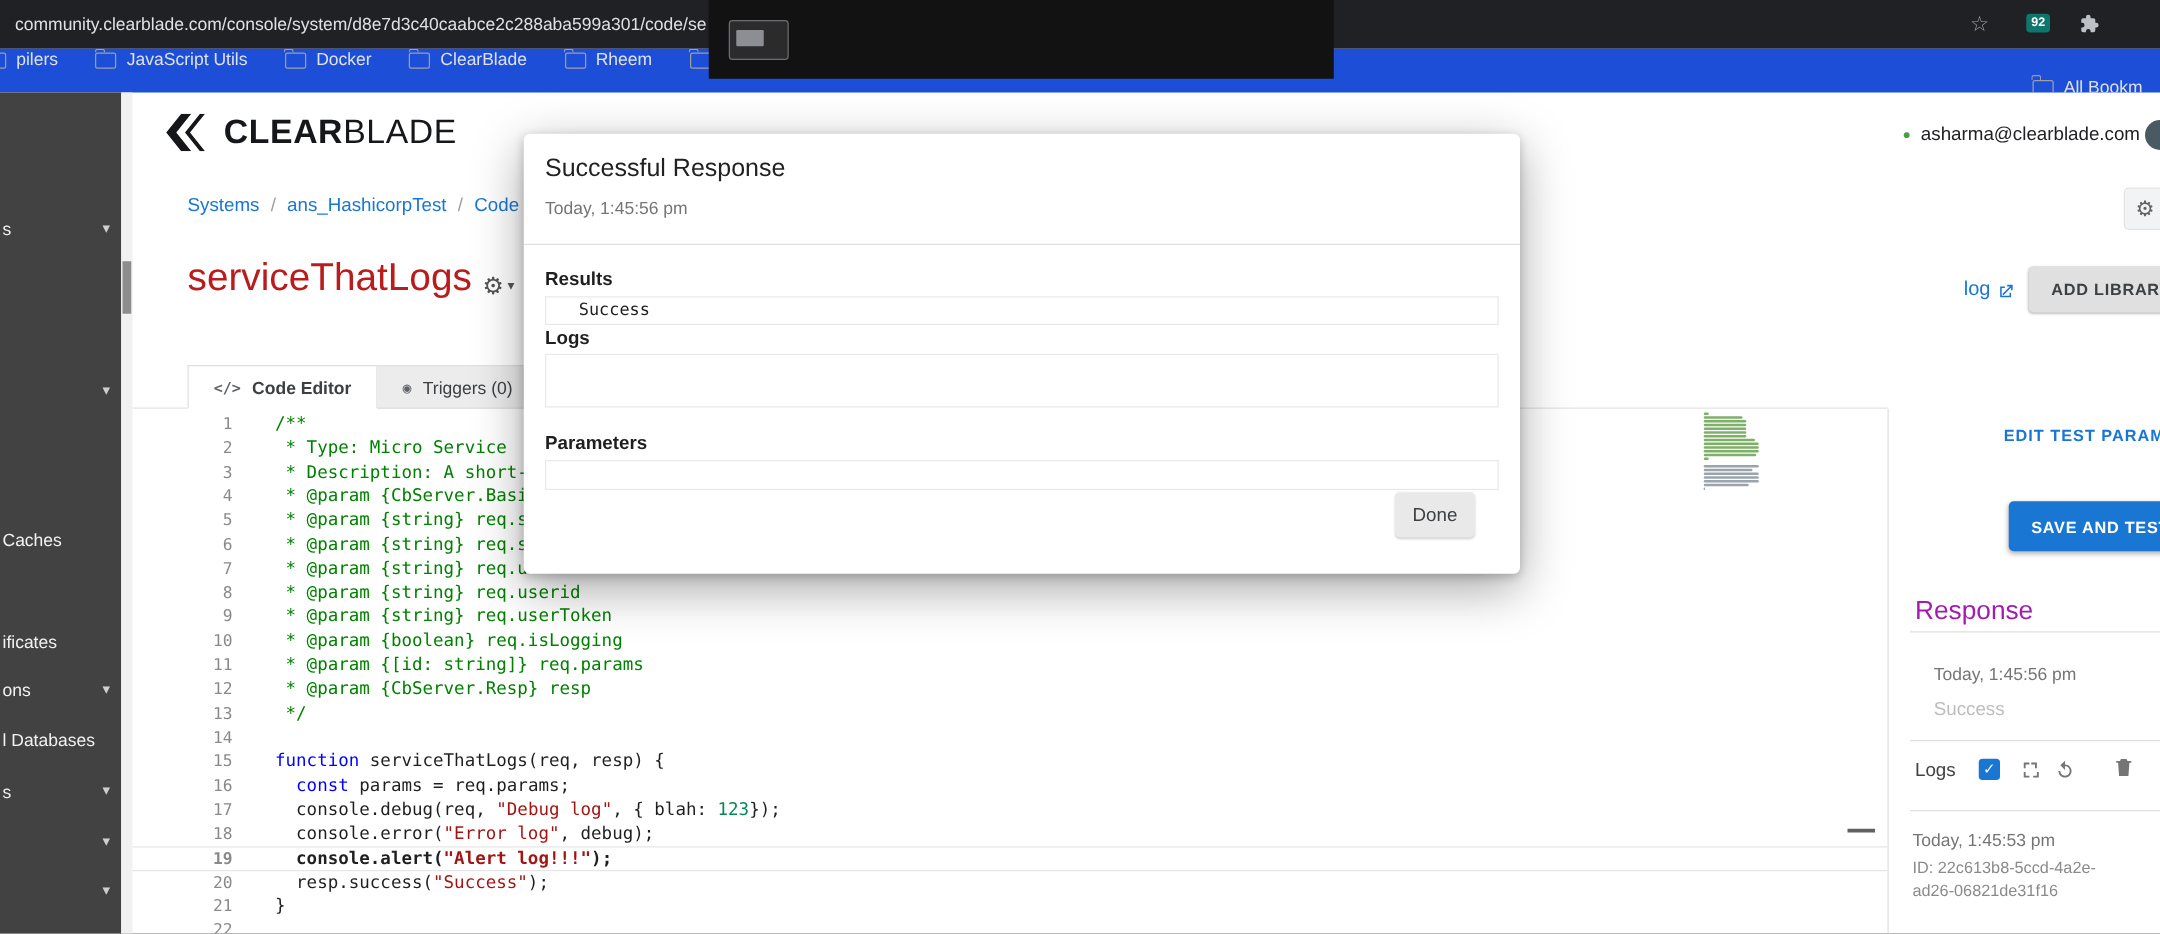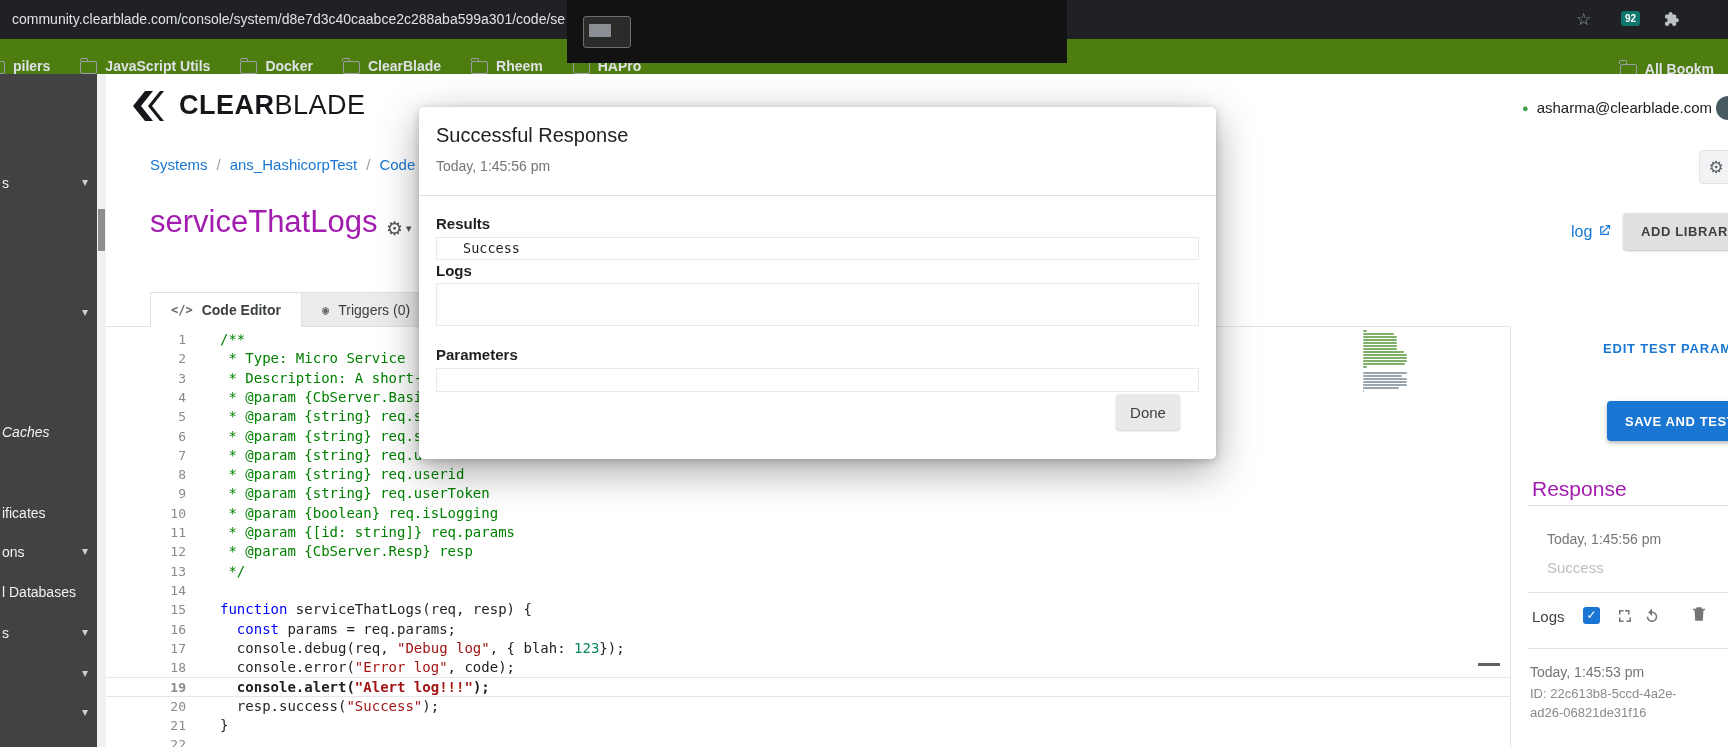--- a/index.html
+++ b/index.html
@@ -15,22 +15,22 @@
   .tb-puzzle{position:absolute;left:1662px;top:10px;width:18px;height:18px;}
 
   .toast{position:absolute;left:567px;top:0;width:500px;height:63px;background:#121212;z-index:80;
          display:flex;align-items:center;padding-left:16px;box-sizing:border-box;}
   .toast-thumb{width:46px;height:30px;background:#2b2b2b;border:1px solid #6b6f73;border-radius:3px;position:relative;flex:none;}
   .toast-thumb::after{content:"";position:absolute;left:5px;top:7px;width:22px;height:13px;background:#8b8f93;border-radius:1px;}
   .toast-texts{margin-left:20px;}
   .toast-title{color:#fff;font-size:15px;margin-bottom:7px;}
   .toast-body{color:#bdc1c6;font-size:14px;}
 
-  .bookmarks{position:absolute;left:0;top:39px;width:100%;height:35px;background:#4d7c0f;
-             display:flex;align-items:flex-end;color:#dfe1e5;font-size:14px;overflow:hidden;font-weight:bold;}
+  .bookmarks{position:absolute;left:0;top:39px;width:100%;height:35px;background:#1d4ed8;
+             display:flex;align-items:flex-start;color:#dfe1e5;font-size:14px;overflow:hidden;}
   .bm-item{display:flex;align-items:center;margin-right:30px;white-space:nowrap;}
   .bm-item:first-child{margin-left:-12px;}
   .folder{position:relative;width:15px;height:11px;border:1.5px solid #9aa0a6;border-radius:2px;margin-right:8px;margin-top:3px;flex:none;}
   .folder::before{content:"";position:absolute;left:-1.5px;top:-4.5px;width:6px;height:2.5px;
                   border:1.5px solid #9aa0a6;border-bottom:0;border-radius:2px 2px 0 0;}
   .bm-all{position:absolute;right:-16px;top:12px;height:35px;display:flex;align-items:center;white-space:nowrap;}
 
   
   .sidebar{position:absolute;left:0;top:74px;width:97px;bottom:0;background:#424242;overflow:hidden;}
   .sb-row{position:absolute;left:0;width:100%;height:24px;color:#f1f1f1;font-size:14px;}
@@ -47,24 +47,24 @@
   .account{position:absolute;right:16px;top:99px;display:flex;align-items:center;font-size:15px;color:#202124;}
   .status-dot{color:#43a047;font-size:11px;margin-right:8px;}
   .avatar-cut{position:absolute;right:-12px;top:96px;width:24px;height:24px;border-radius:50%;background:#4a5a63;}
 
   .breadcrumb{position:absolute;left:150px;top:156px;font-size:15px;display:flex;gap:9px;align-items:center;}
   .bc-link{color:#1976d2;}
   .bc-sep{color:#9e9e9e;}
   .settings-btn{position:absolute;right:-5px;top:150px;width:32px;height:32px;background:#f1f3f4;border:1px solid #e3e3e3;
                 border-radius:4px;display:flex;align-items:center;justify-content:center;color:#5f6368;font-size:17px;}
 
-  .page-title{position:absolute;left:150px;top:204px;font-size:31px;color:#a21caf;font-weight:400;}
+  .page-title{position:absolute;left:150px;top:204px;font-size:31px;color:#b91c1c;font-weight:400;}
   .title-gear{position:absolute;left:386px;top:217px;color:#555;font-size:19px;}
   .title-caret{position:absolute;left:406px;top:222px;color:#555;font-size:11px;}
-  .log-link{position:absolute;left:1571px;top:223px;color:#1976d2;font-size:16px;display:flex;align-items:flex-start;gap:5px;}
+  .log-link{position:absolute;left:1571px;top:223px;color:#1976d2;font-size:16px;display:flex;align-items:flex-end;gap:5px;}
   .addlib-btn{position:absolute;left:1623px;top:213px;height:37px;background:#e0e0e0;color:#3c4043;font-size:13px;
               font-weight:700;letter-spacing:.6px;display:flex;align-items:center;padding:0 18px;border-radius:4px;
               white-space:nowrap;box-shadow:0 1px 2px rgba(0,0,0,.25);}
 
   
   .tabs{position:absolute;left:150px;top:292px;height:35px;display:flex;z-index:5;}
   .tab{display:flex;align-items:center;gap:9px;padding:0 20px;font-size:14px;color:#3c4043;
        background:#ececec;border:1px solid #e0e0e0;border-left:none;white-space:nowrap;}
   .tab:first-child{border-left:1px solid #e0e0e0;}
   .tab.active{background:#fff;border-bottom:1px solid #fff;font-weight:700;}
@@ -170,21 +170,21 @@
 
   <div class="sidebar" id="sidebar">
       <div class="sb-row" style="top: 98px;">
         <span class="sb-label">s</span>
         <span class="sb-chev">▾</span>
       </div>
       <div class="sb-row" style="top: 228px;">
         <span class="sb-label"></span>
         <span class="sb-chev">▾</span>
       </div>
-      <div class="sb-row" style="top: 347px; font-style: italic;">
+      <div class="sb-row" style="top: 347px;">
         <span class="sb-label">Caches</span>
       </div>
       <div class="sb-row" style="top: 428px;">
         <span class="sb-label">ificates</span>
       </div>
       <div class="sb-row" style="top: 467px;">
         <span class="sb-label">ons</span>
         <span class="sb-chev">▾</span>
       </div>
       <div class="sb-row" style="top: 507px;">
@@ -273,21 +273,21 @@
       <div class="code-row" style="top: 465.1px;"><span class="gutter">8</span><span class="code-text"><span class="sg-cm"> * @param {string} req.userid</span></span></div>
       <div class="code-row" style="top: 484.4px;"><span class="gutter">9</span><span class="code-text"><span class="sg-cm"> * @param {string} req.userToken</span></span></div>
       <div class="code-row" style="top: 503.7px;"><span class="gutter">10</span><span class="code-text"><span class="sg-cm"> * @param {boolean} req.isLogging</span></span></div>
       <div class="code-row" style="top: 523px;"><span class="gutter">11</span><span class="code-text"><span class="sg-cm"> * @param {[id: string]} req.params</span></span></div>
       <div class="code-row" style="top: 542.3px;"><span class="gutter">12</span><span class="code-text"><span class="sg-cm"> * @param {CbServer.Resp} resp</span></span></div>
       <div class="code-row" style="top: 561.6px;"><span class="gutter">13</span><span class="code-text"><span class="sg-cm"> */</span></span></div>
       <div class="code-row" style="top: 580.9px;"><span class="gutter">14</span><span class="code-text"></span></div>
       <div class="code-row" style="top: 600.2px;"><span class="gutter">15</span><span class="code-text"><span class="sg-kw">function</span><span class="sg-pl"> serviceThatLogs(req, resp) {</span></span></div>
       <div class="code-row" style="top: 619.5px;"><span class="gutter">16</span><span class="code-text"><span class="sg-pl">  </span><span class="sg-kw">const</span><span class="sg-pl"> params = req.params;</span></span></div>
       <div class="code-row" style="top: 638.8px;"><span class="gutter">17</span><span class="code-text"><span class="sg-pl">  console.debug(req, </span><span class="sg-st">"Debug log"</span><span class="sg-pl">, { blah: </span><span class="sg-nu">123</span><span class="sg-pl">});</span></span></div>
-      <div class="code-row" style="top: 658.1px;"><span class="gutter">18</span><span class="code-text"><span class="sg-pl">  console.error(</span><span class="sg-st">"Error log"</span><span class="sg-pl">, code);</span></span></div>
+      <div class="code-row" style="top: 658.1px;"><span class="gutter">18</span><span class="code-text"><span class="sg-pl">  console.error(</span><span class="sg-st">"Error log"</span><span class="sg-pl">, debug);</span></span></div>
       <div class="code-row active" style="top: 677.4px; font-weight: bold;"><span class="gutter">19</span><span class="code-text"><span class="sg-pl">  console.alert(</span><span class="sg-st">"Alert log!!!"</span><span class="sg-pl">);</span></span></div>
       <div class="code-row" style="top: 696.7px;"><span class="gutter">20</span><span class="code-text"><span class="sg-pl">  resp.success(</span><span class="sg-st">"Success"</span><span class="sg-pl">);</span></span></div>
       <div class="code-row" style="top: 716px;"><span class="gutter">21</span><span class="code-text"><span class="sg-pl">}</span></span></div>
       <div class="code-row" style="top: 735.3px;"><span class="gutter">22</span><span class="code-text"></span></div>
     </div>
   <div class="minimap" id="minimap">
       <div class="mm-bar" style="width: 4.2px; background: rgb(127, 176, 105);"></div>
       <div class="mm-bar" style="width: 30.8px; background: rgb(127, 176, 105);"></div>
       <div class="mm-bar" style="width: 33.6px; background: rgb(127, 176, 105);"></div>
       <div class="mm-bar" style="width: 33.6px; background: rgb(127, 176, 105);"></div>

